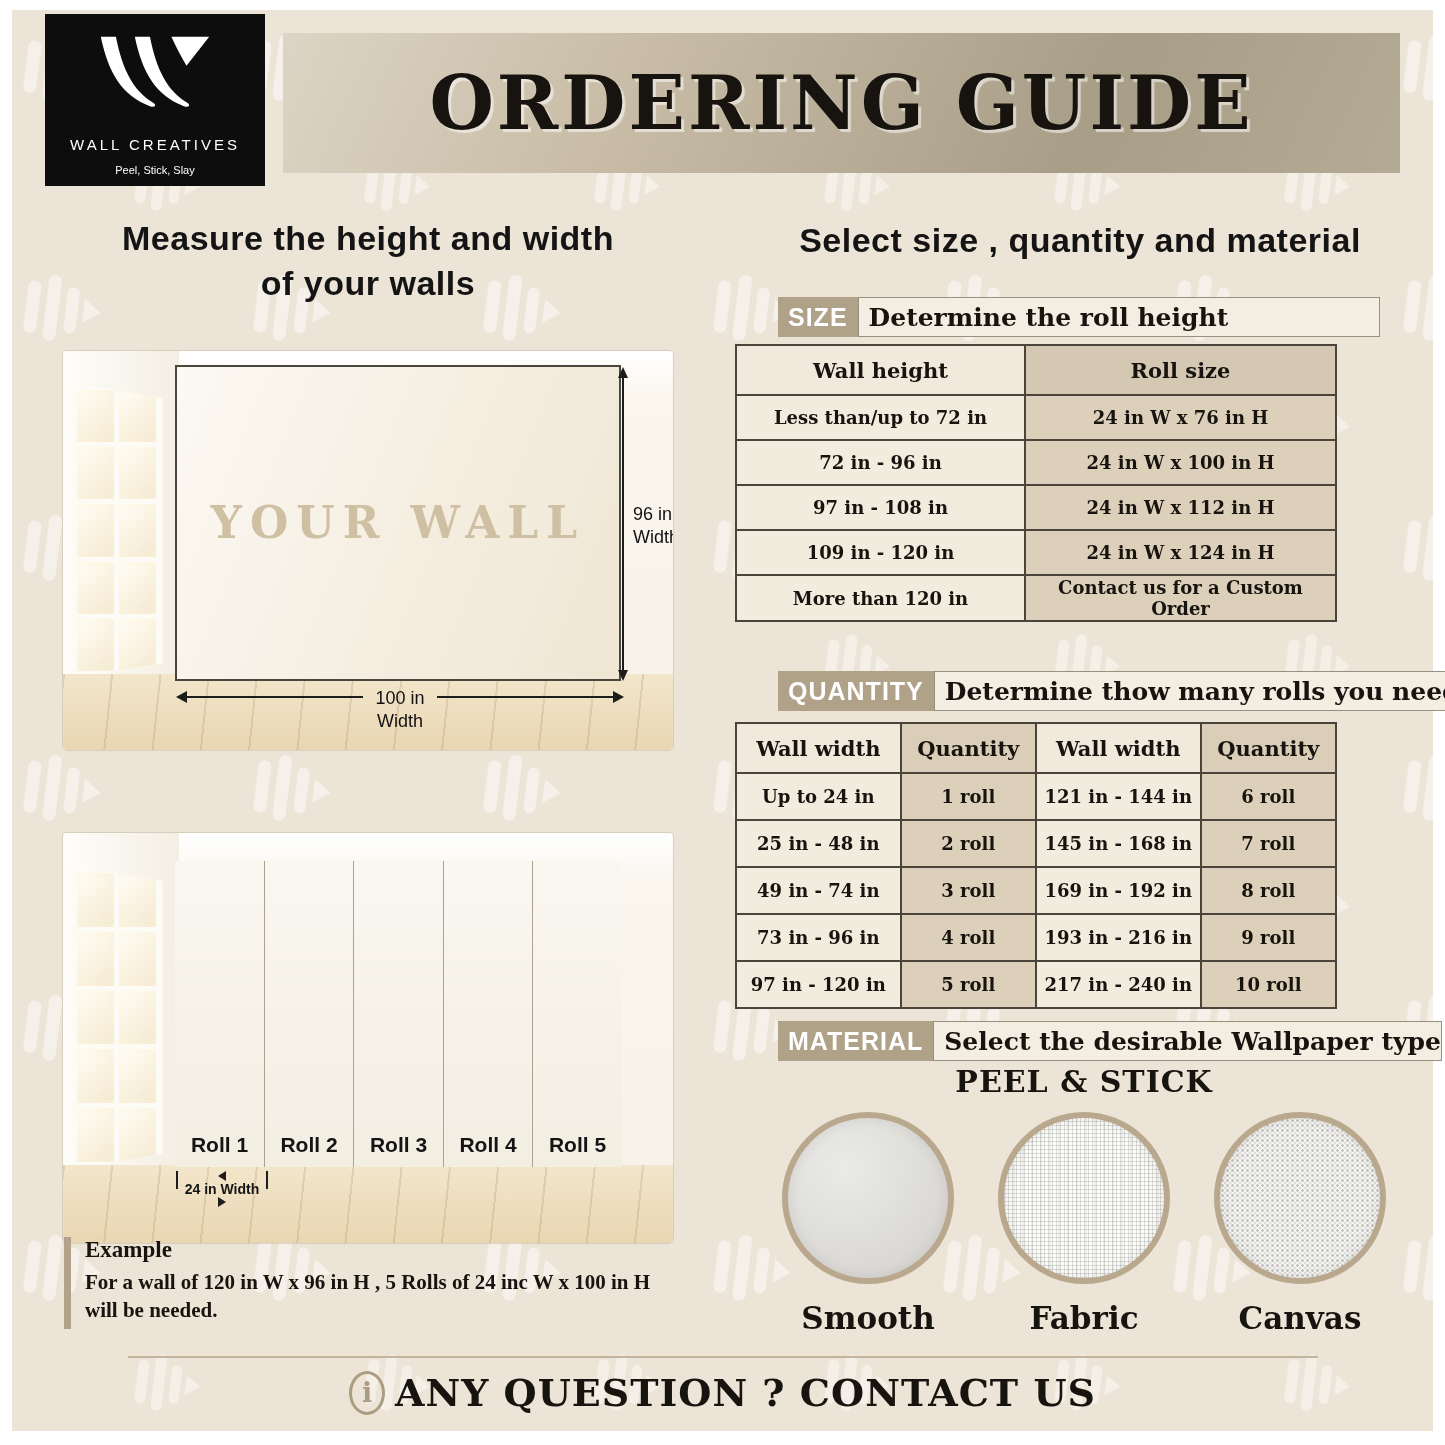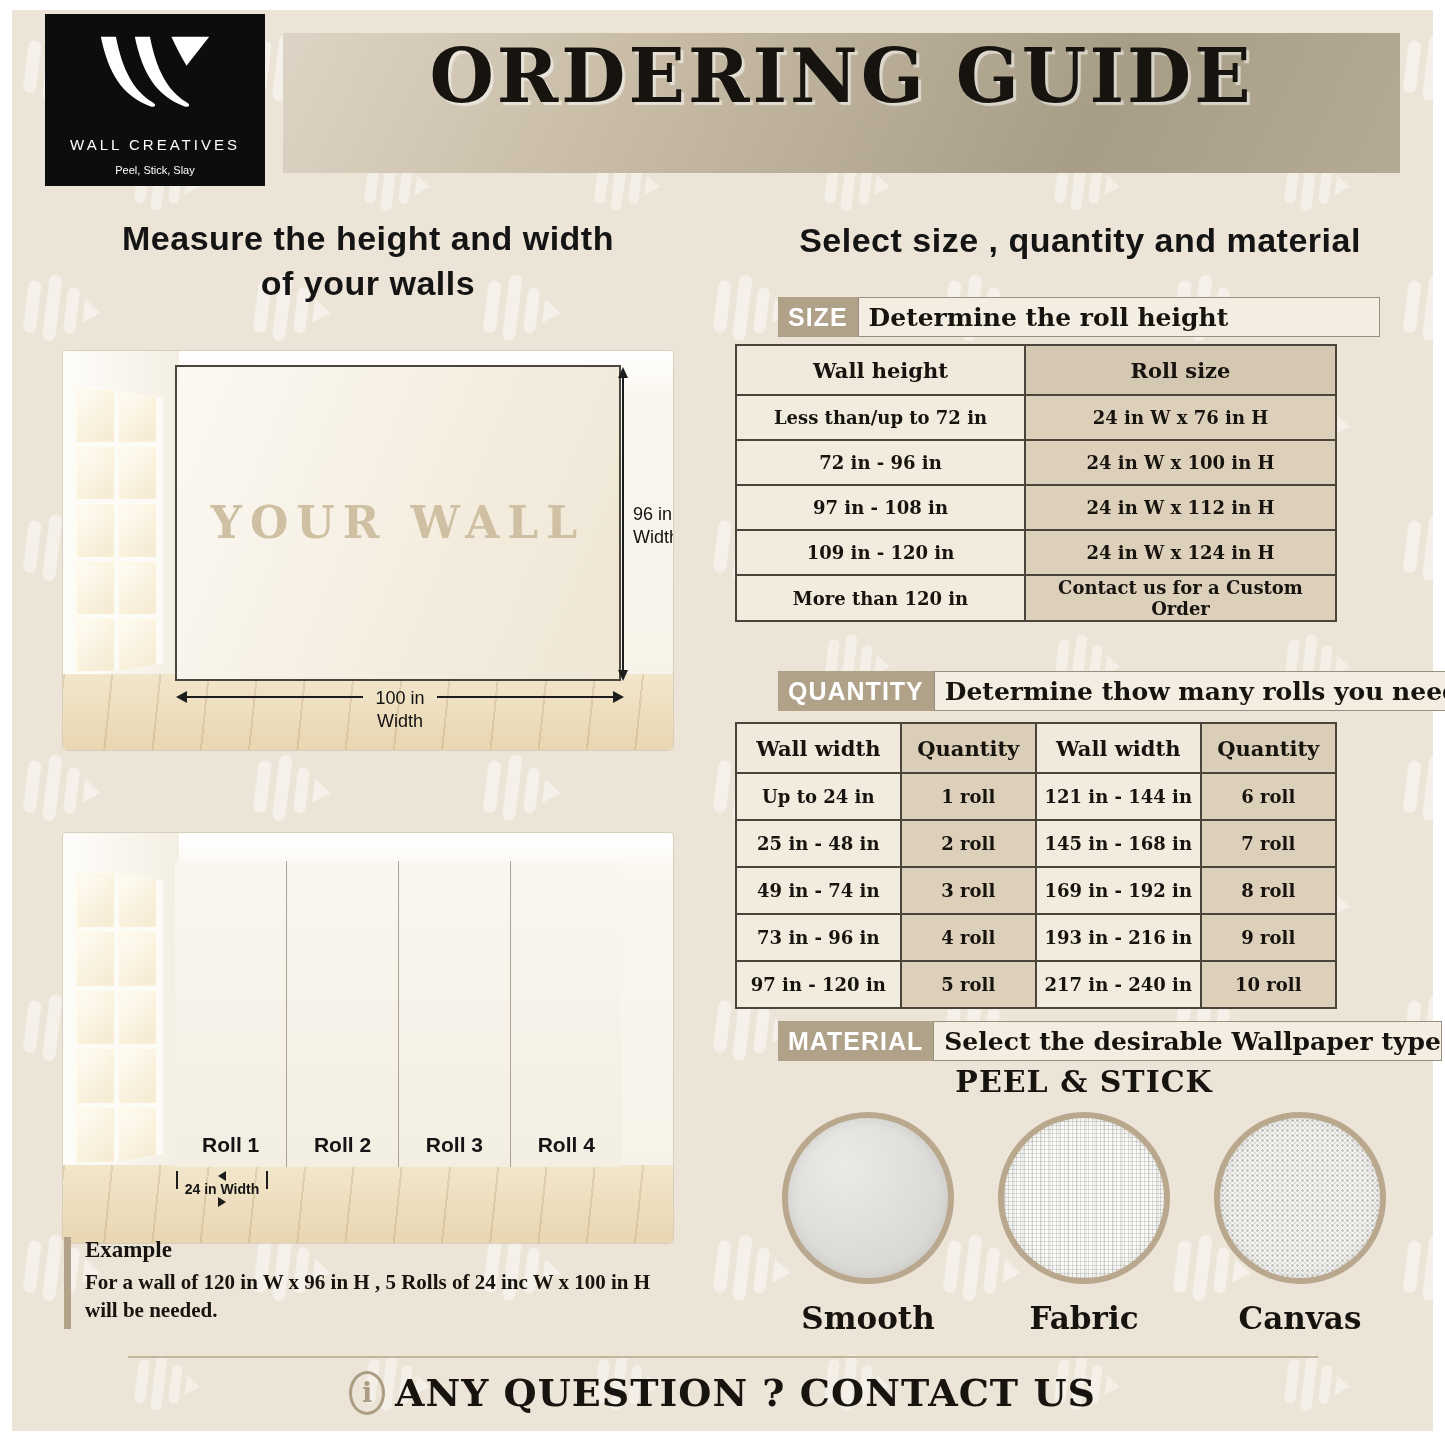--- a/index.html
+++ b/index.html
@@ -9,21 +9,21 @@
   .wm{position:absolute;left:0;top:0;width:100%;height:100%;}
 
   
   .logo{position:absolute;left:45px;top:14px;width:220px;height:172px;background:#0d0d0d;
         display:flex;flex-direction:column;align-items:center;padding-top:12px;box-sizing:border-box;gap:8px;}
   .logo-mark{width:126px;height:96px;}
   .logo-name{color:#fff;font-size:15px;letter-spacing:3px;margin-top:6px;white-space:nowrap;}
   .logo-tag{color:#fff;font-size:11px;margin-top:3px;}
   .banner{position:absolute;left:283px;top:33px;width:1117px;height:140px;
           background:linear-gradient(115deg,#ddd4c5 0%,#c9bda7 30%,#a89d86 72%,#b5aa93 100%);
-          display:flex;align-items:flex-start;justify-content:center;}
+          display:flex;align-items:center;justify-content:center;}
   .banner-text{font-family:"DejaVu Serif",serif;font-weight:bold;font-size:74px;letter-spacing:3px;
                color:#17130e;text-shadow:3px 3px 1px rgba(255,255,255,0.55);white-space:nowrap;}
 
   
   .h-left{position:absolute;left:63px;top:216px;width:610px;text-align:center;
           font-weight:bold;font-size:34px;line-height:1.32;letter-spacing:.5px;color:#141414;}
   .h-right{position:absolute;left:750px;top:221px;width:660px;text-align:center;
            font-weight:bold;font-size:34px;letter-spacing:.5px;color:#141414;white-space:nowrap;}
 
   
@@ -254,20 +254,23 @@
         </div>
         <div class="panel">
           <span class="roll-label">Roll 2</span>
         </div>
         <div class="panel">
           <span class="roll-label">Roll 3</span>
         </div>
         <div class="panel">
           <span class="roll-label">Roll 4</span>
         </div>
+        <div class="panel">
+          <span class="roll-label">Roll 5</span>
+        </div>
       </div>
     <div class="roll-dim">
       <span class="tri tri-left"></span>
       <span class="roll-dim-text">24 in Width</span>
       <span class="tri tri-right"></span>
     </div>
   </div>
 
   <div class="example">
     <div class="ex-title">Example</div>

